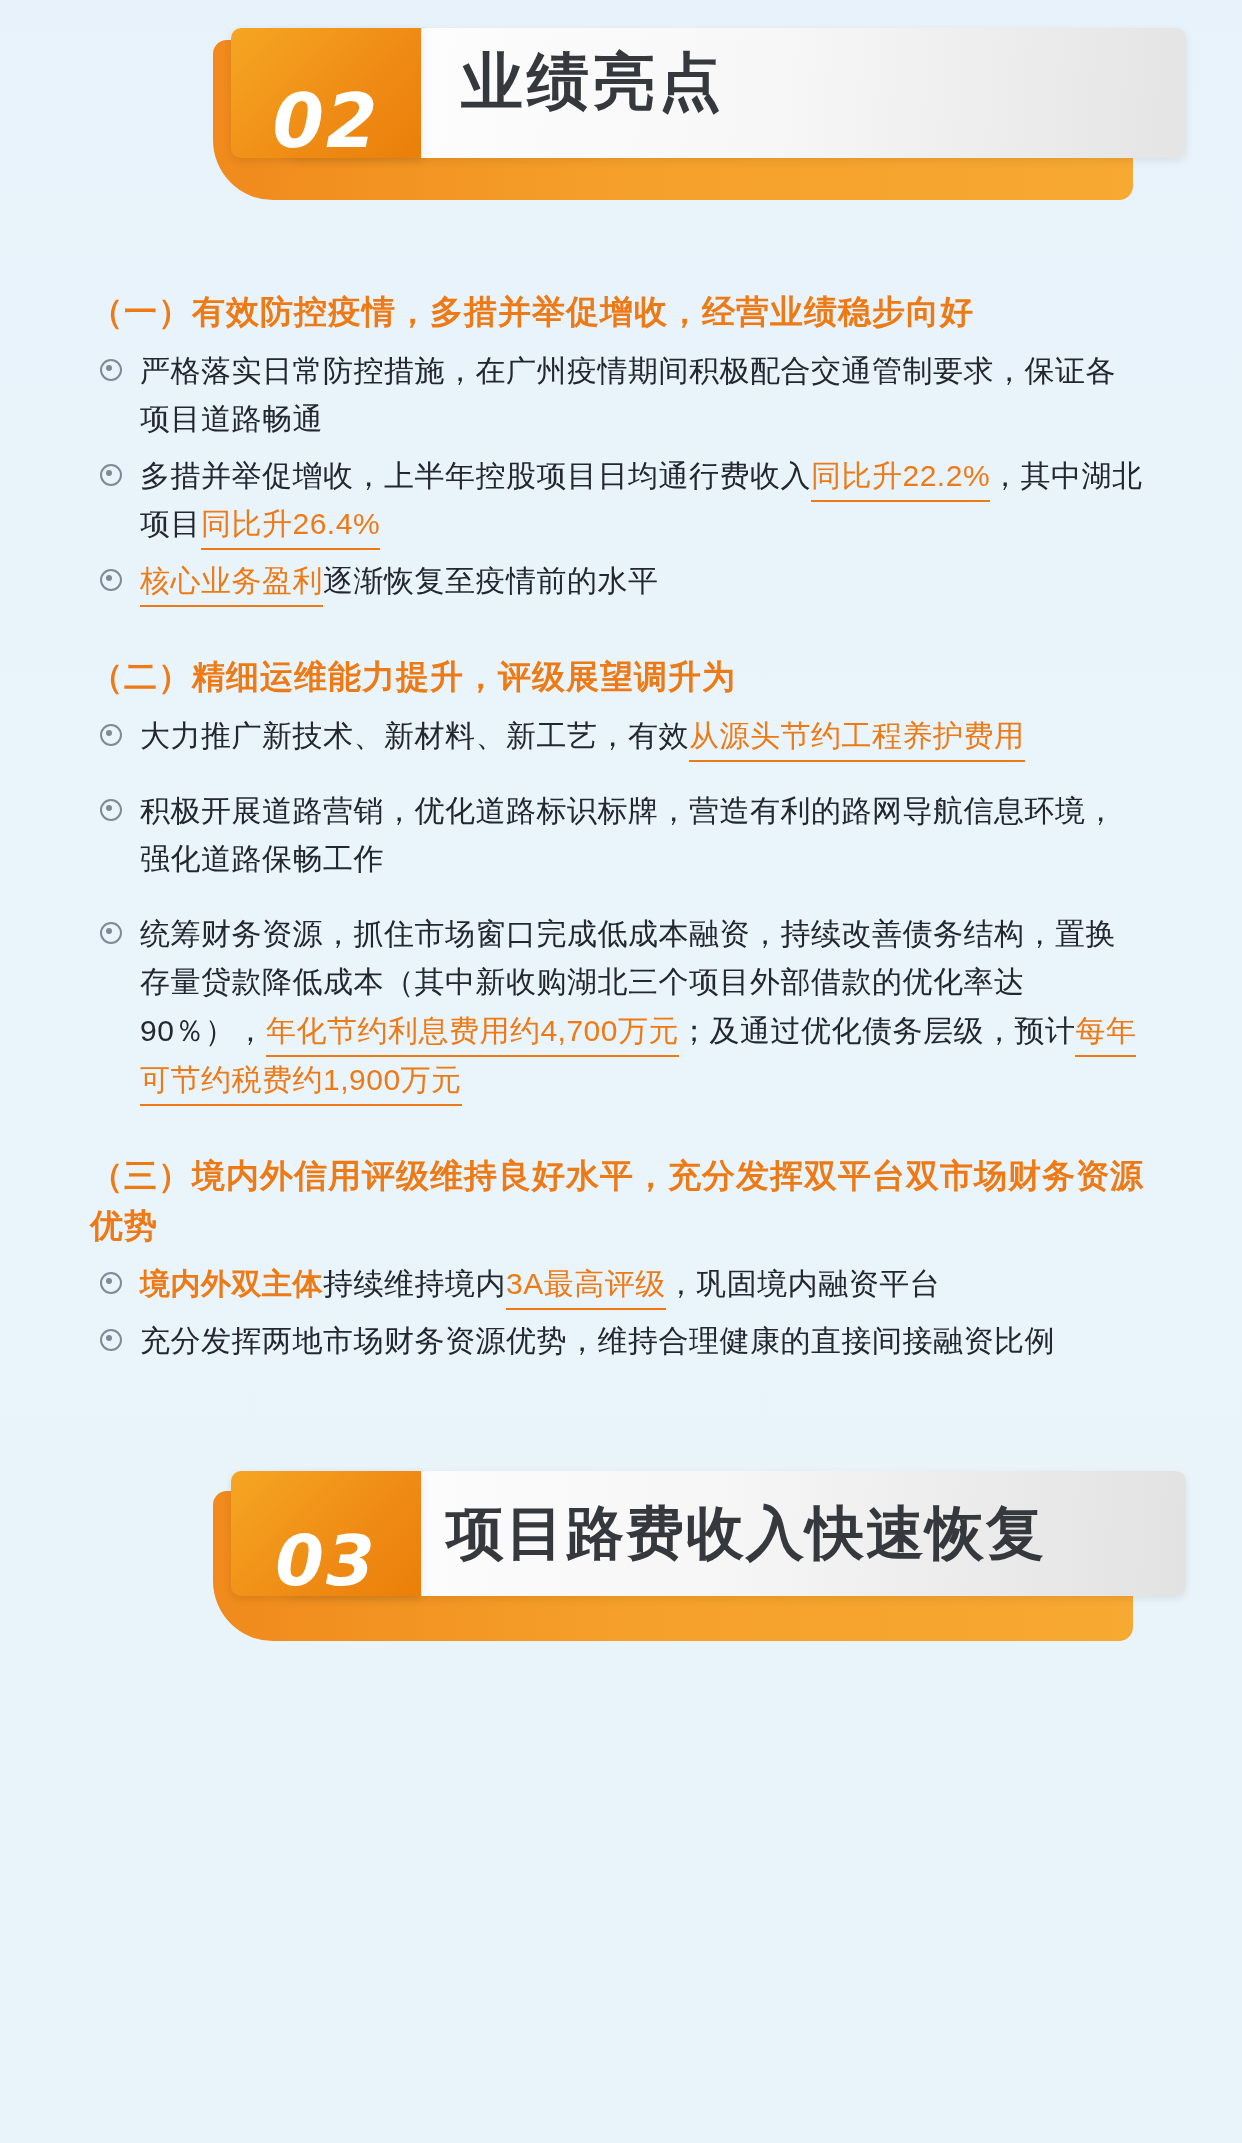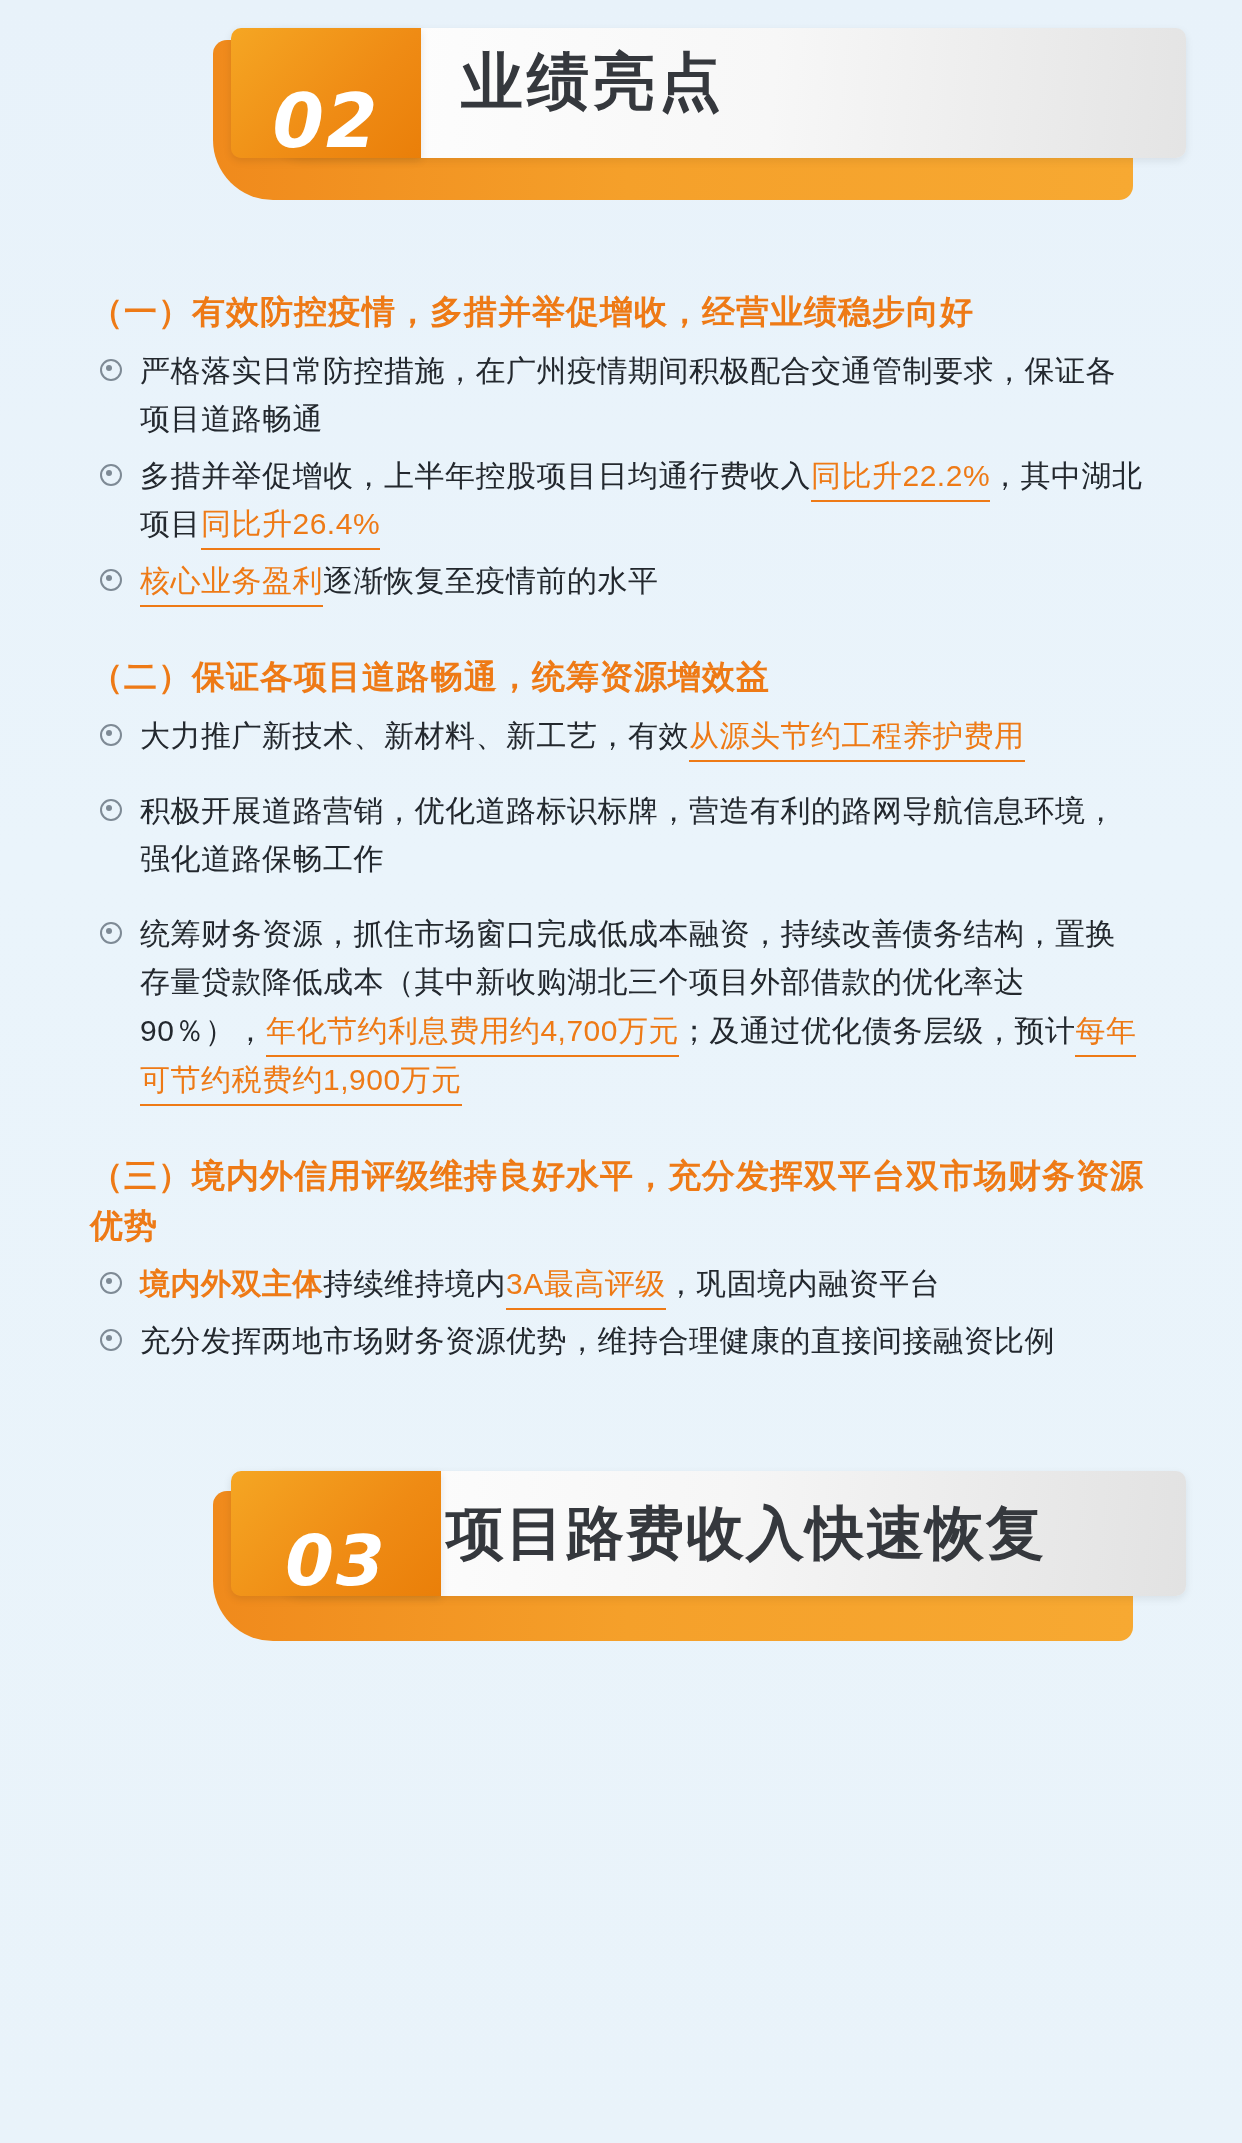--- a/index.html
+++ b/index.html
@@ -163,21 +163,21 @@
   .banner-bottom .banner-main {
     left: 175px;
     top: 20px;
     width: 920px;
     height: 125px;
     background: linear-gradient(95deg, #ffffff 0%, #f6f6f6 50%, #e2e2e2 100%);
   }
   .banner-bottom .banner-num-box {
     left: 140px;
     top: 20px;
-    width: 210px;
+    width: 190px;
     height: 125px;
   }
   .banner-bottom .banner-num { font-size: 70px; }
   .banner-bottom .banner-title {
     left: 355px;
     top: 20px;
     height: 125px;
     font-size: 58px;
     color: #35383d;
     letter-spacing: 2px;
@@ -211,21 +211,21 @@
           <span>多措并举促增收，上半年控股项目日均通行费收入</span><span class="hl">同比升22.2%</span><span>，其中湖北项目</span><span class="hl">同比升26.4%</span>
         </li>
         <li class="bullet">
           <span class="bullet-icon"></span>
           <span class="hl">核心业务盈利</span><span>逐渐恢复至疫情前的水平</span>
         </li>
       </ul>
     </div>
 
     <div class="group">
-      <div class="group-head">（二）保证各项目道路畅通，统筹资源增效益</div>
+      <div class="group-head">（二）精细运维能力提升，评级展望调升为</div>
       <ul class="bullets">
         <li class="bullet spaced">
           <span class="bullet-icon"></span>
           <span>大力推广新技术、新材料、新工艺，有效</span><span class="hl">从源头节约工程养护费用</span>
         </li>
         <li class="bullet spaced">
           <span class="bullet-icon"></span>
           <span>积极开展道路营销，优化道路标识标牌，营造有利的路网导航信息环境，强化道路保畅工作</span>
         </li>
         <li class="bullet">

